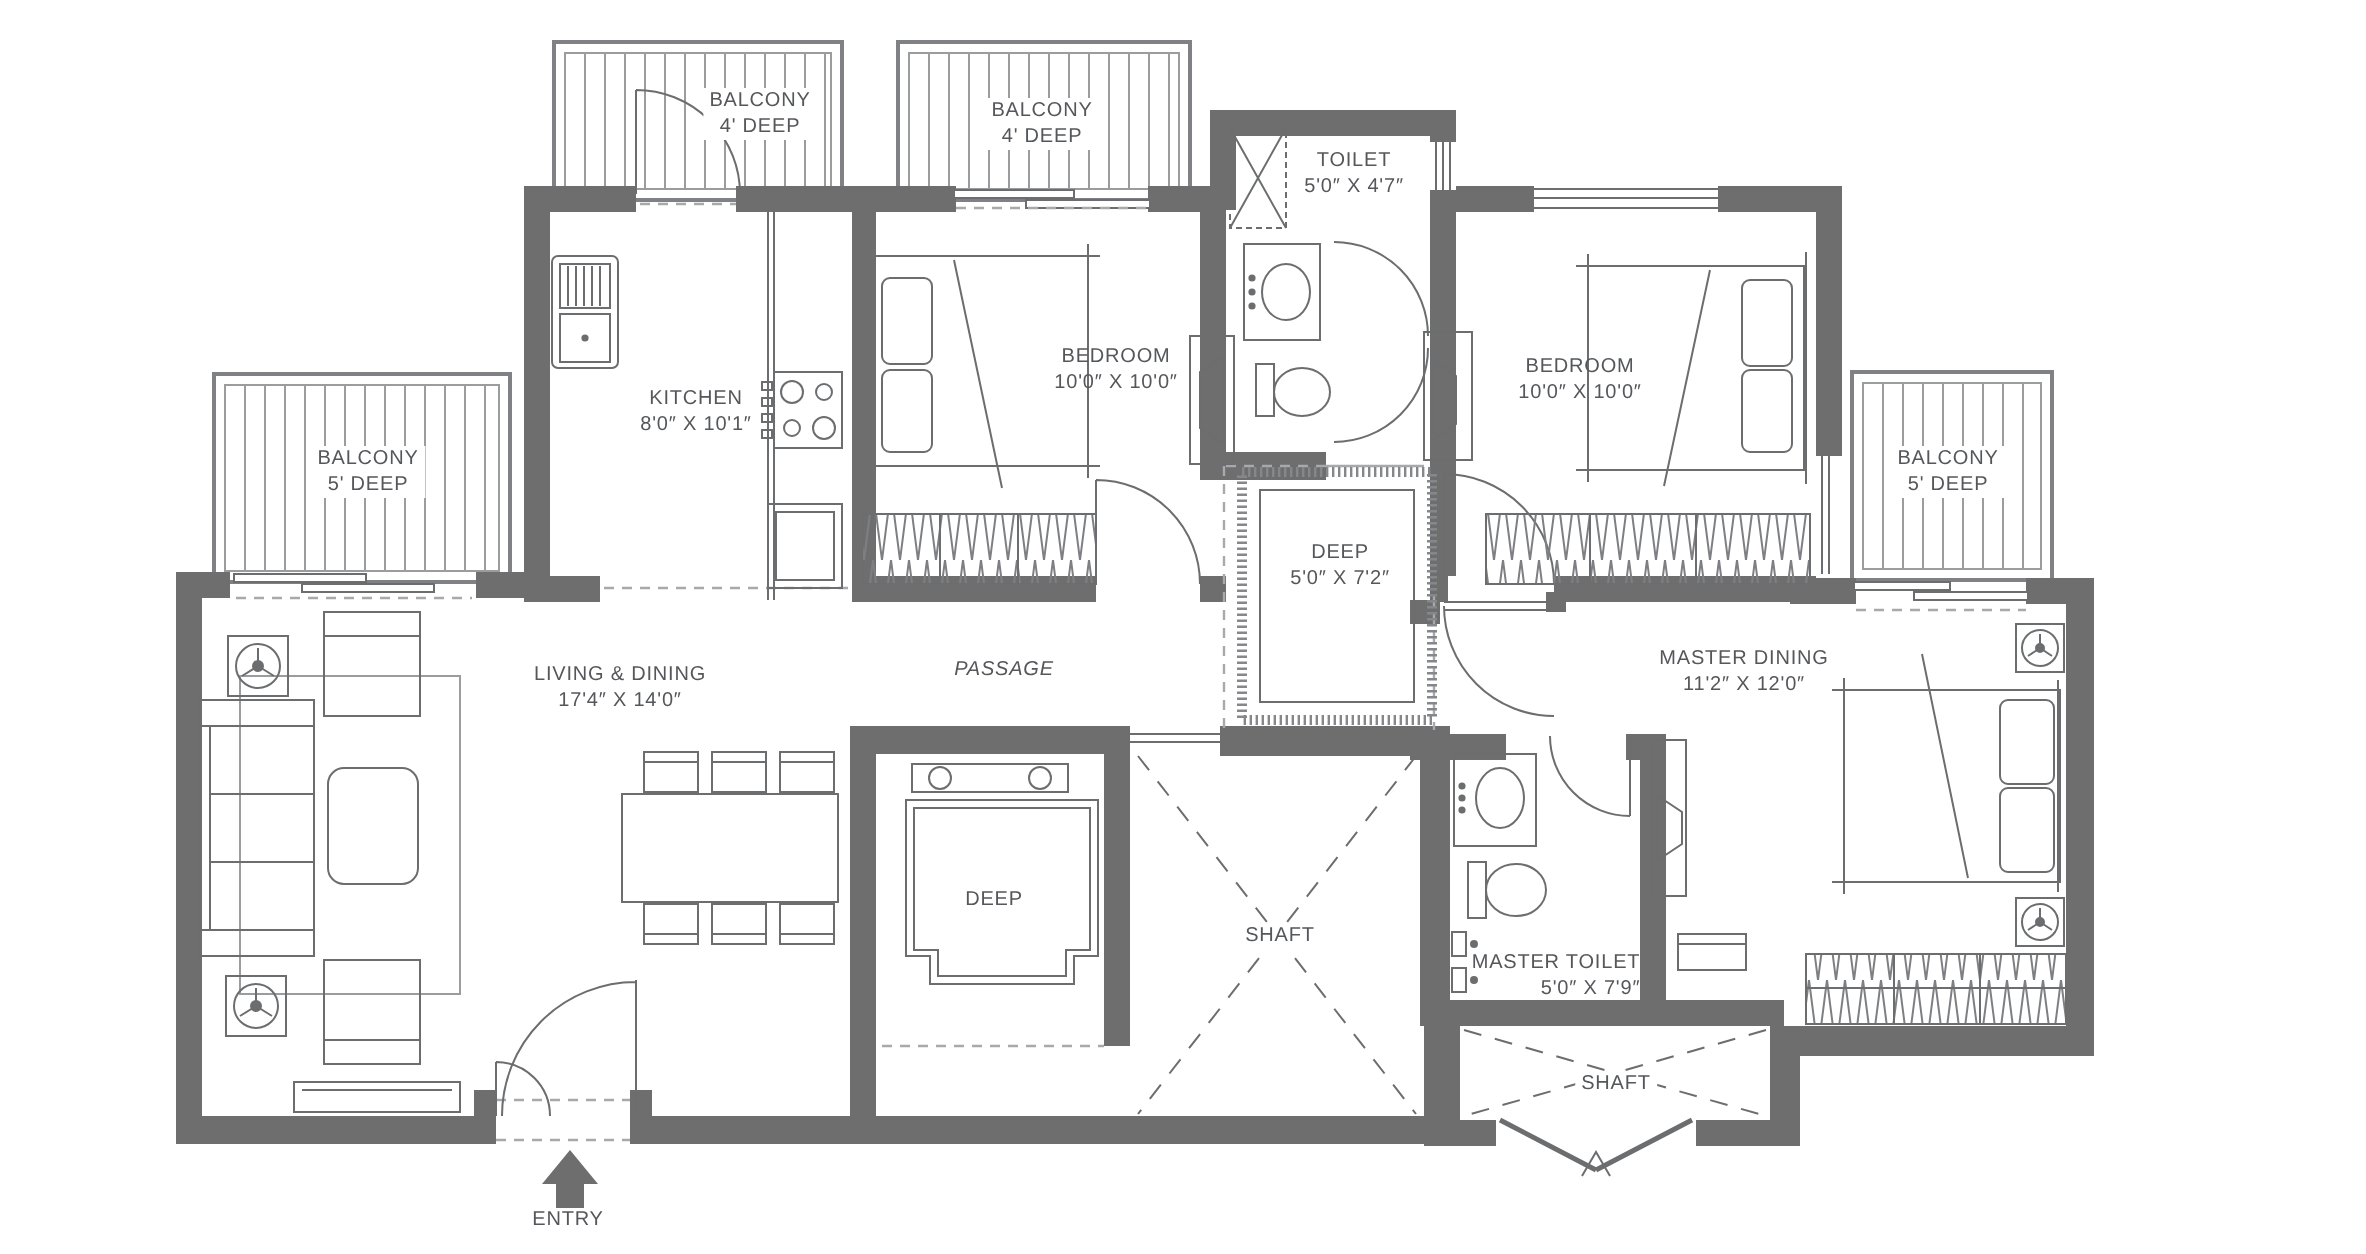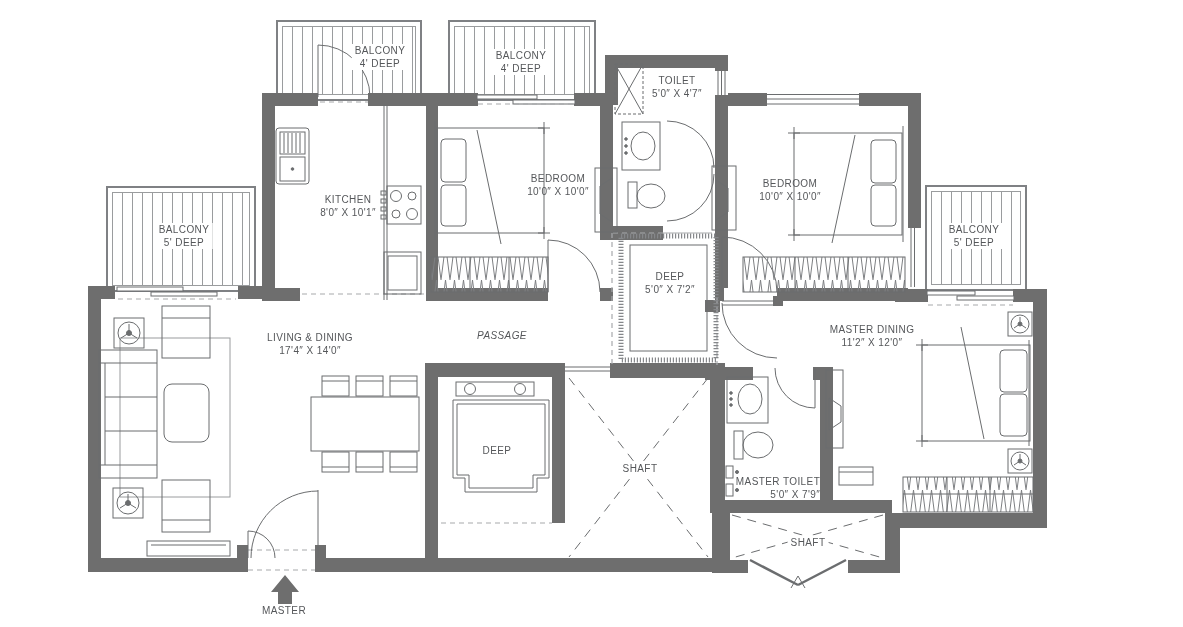--- a/index.html
+++ b/index.html
@@ -383,16 +383,16 @@
     <span class="nm">SHAFT</span>
     </div>
   <div class="lbl" style="left:778px;top:488px;text-align:right;">
     <span class="nm">MASTER TOILET</span>
       <span class="dm">5'0″ X 7'9″</span>
     </div>
   <div class="lbl chip" style="left:808px;top:542px;">
     <span class="nm">SHAFT</span>
     </div>
   <div class="lbl" style="left:284px;top:610px;">
-    <span class="nm">MASTER</span>
+    <span class="nm">ENTRY</span>
     </div>
 
 </div>
 
 </body></html>

